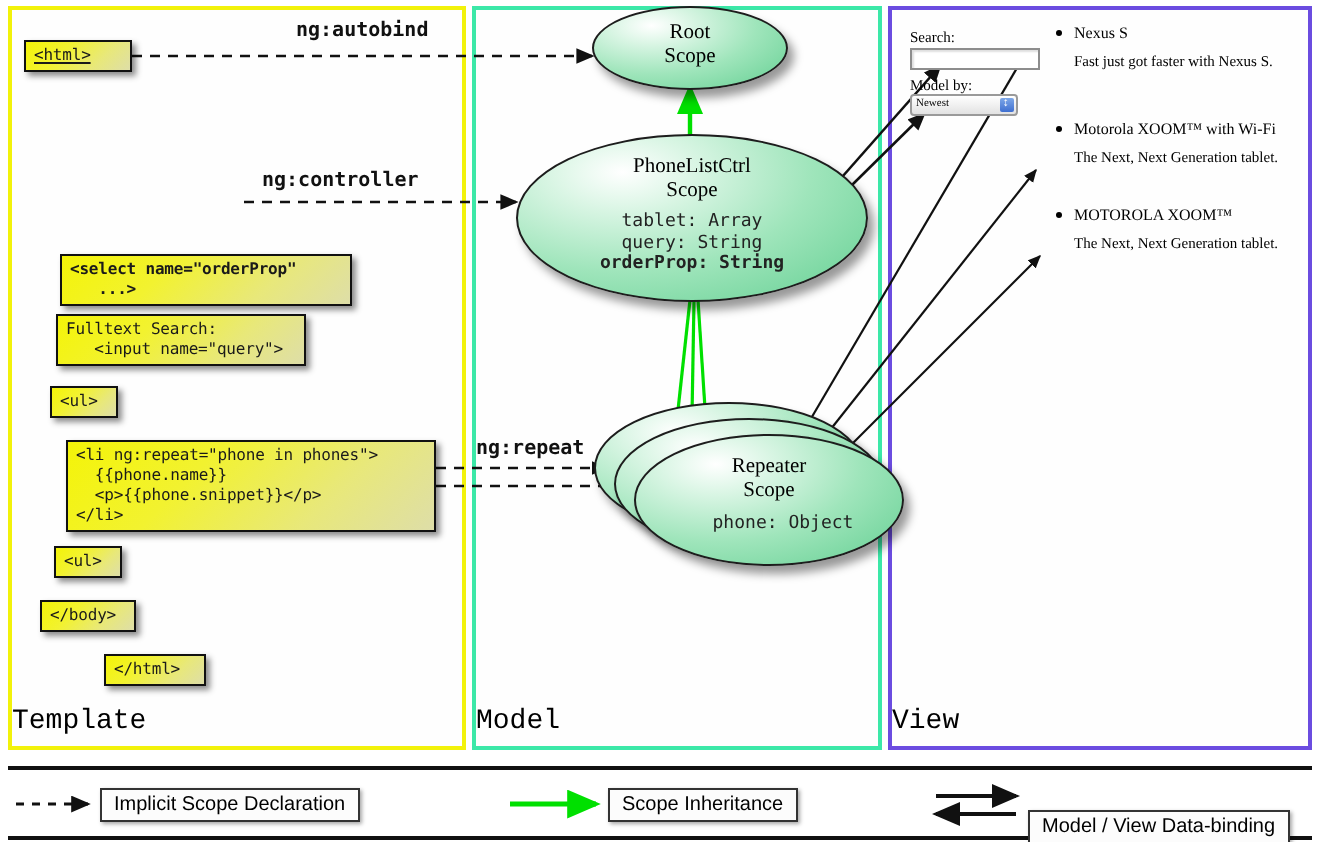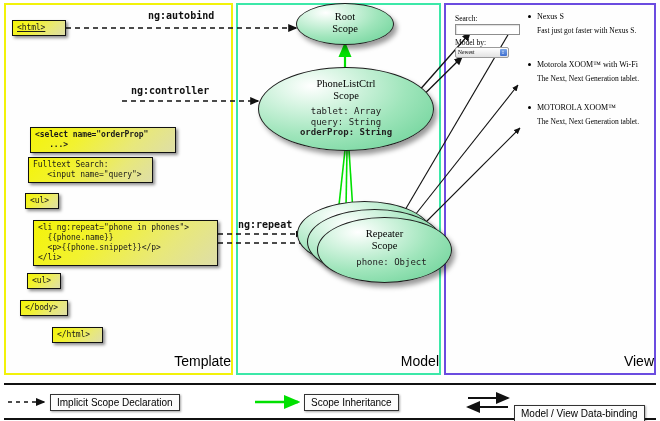--- a/index.html
+++ b/index.html
@@ -26,24 +26,24 @@
     box-sizing: border-box;
   }
   #panel-template { left: 4px;   top: 3px; width: 229px; height: 372px; border: 2px solid #f2f20a; }
   #panel-model    { left: 236px; top: 3px; width: 205px; height: 372px; border: 2px solid #3ce8a8; }
   #panel-view     { left: 444px; top: 3px; width: 212px; height: 372px; border: 2px solid #6b4ce0; }
 
   .panel-title {
     position: absolute;
     bottom: 4px;
     left: 0; right: 0;
-    text-align: right;
+    text-align: left;
     font-size: 14px;
     color: #000;
-    font-family: Liberation Sans, sans-serif;
+    font-family: Liberation Mono, monospace;
   }
 
   
   .codebox {
     position: absolute;
     box-sizing: border-box;
     border: 1px solid #111;
     background: linear-gradient(135deg, #f4f408 0%, #f2f230 35%, #e8e87a 70%, #dedea8 100%);
     box-shadow: 2px 2px 3px rgba(0,0,0,0.45);
     font-family: "DejaVu Sans Mono", monospace;

